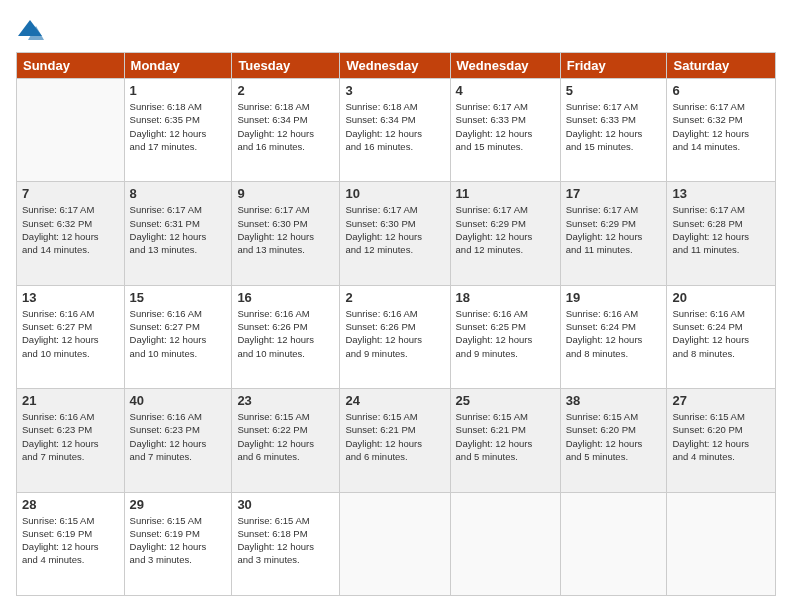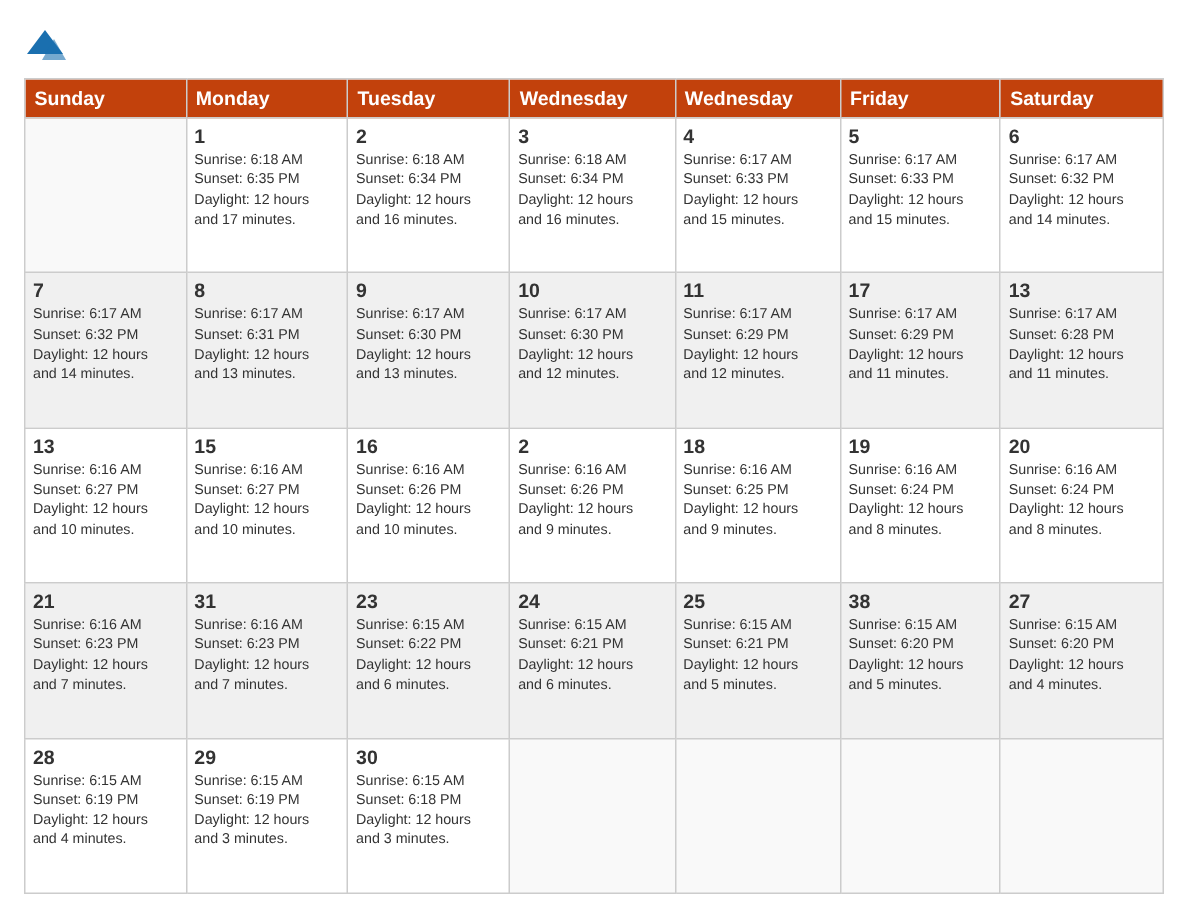--- a/index.html
+++ b/index.html
@@ -284,21 +284,21 @@
         </tr>
         <tr class="row-shaded">
           <td>
             <span class="day-number">21</span>
             <div class="day-info" style="white-space: pre-line;">Sunrise: 6:16 AM
 Sunset: 6:23 PM
 Daylight: 12 hours
 and 7 minutes.</div>
           </td>
           <td>
-            <span class="day-number">31</span>
+            <span class="day-number">40</span>
             <div class="day-info" style="white-space: pre-line;">Sunrise: 6:16 AM
 Sunset: 6:23 PM
 Daylight: 12 hours
 and 7 minutes.</div>
           </td>
           <td>
             <span class="day-number">23</span>
             <div class="day-info" style="white-space: pre-line;">Sunrise: 6:15 AM
 Sunset: 6:22 PM
 Daylight: 12 hours

